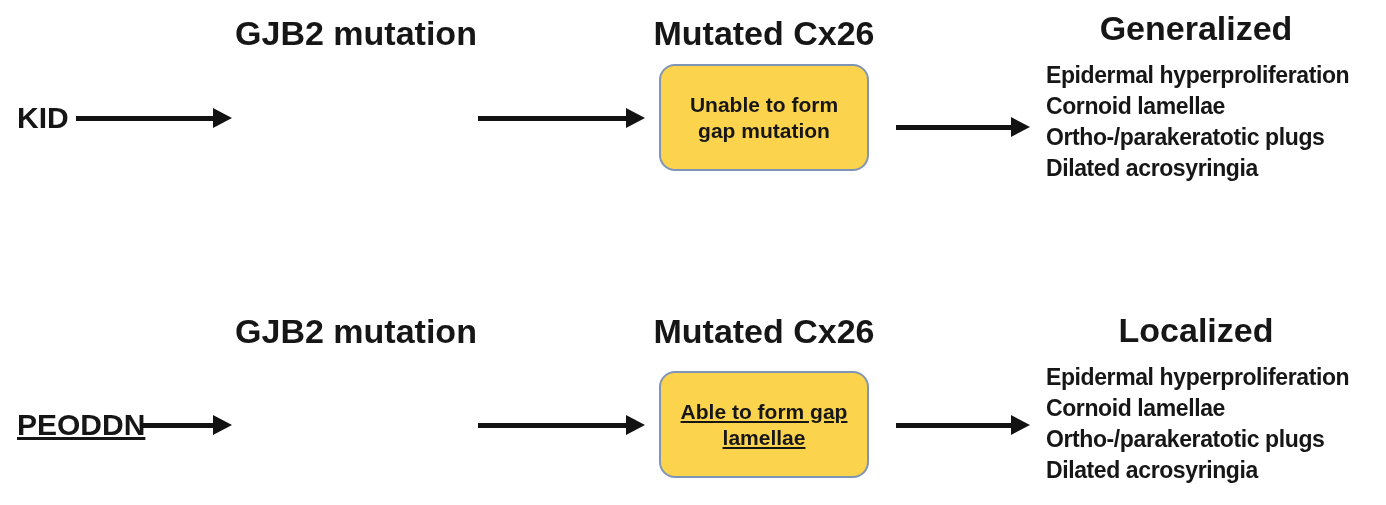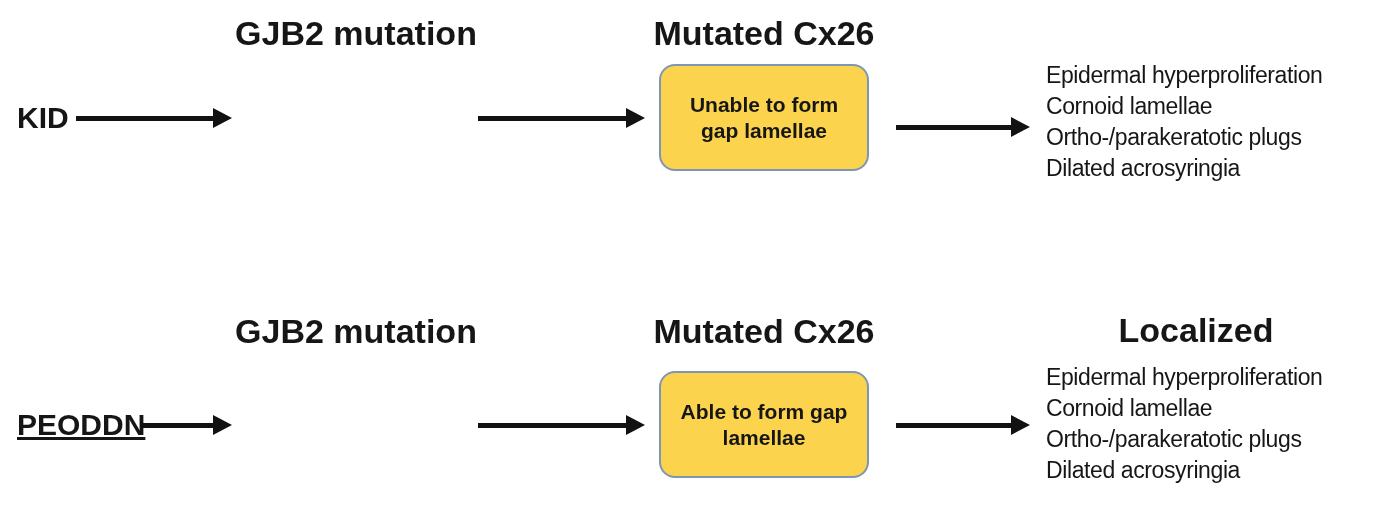--- a/index.html
+++ b/index.html
@@ -47,21 +47,21 @@
     background:var(--box-fill,#fbd34d);
     border:2px solid var(--box-border,#7f95b5);
     border-radius:16px;
     display:flex;flex-direction:column;align-items:center;justify-content:center;
     box-sizing:border-box;
     text-align:right;
   }
   .gapbox span{font-size:21px;font-weight:bold;line-height:26px;display:block;}
   .outcomes{position:absolute;}
   .outcomes div{
-    font-size:23px;font-weight:normal;line-height:31px;
+    font-size:23px;font-weight:bold;line-height:31px;
     letter-spacing:-0.4px;white-space:nowrap;
   }
 </style>
 </head>
 <body>
 
 <div id="canvas">
 
   <div class="source" style="left:17px;top:101px;">KID</div>
 
@@ -75,28 +75,29 @@
 
   <div class="arrow" style="left:478px;top:118px;width:167px;">
       <i class="shaft"></i>
       <i class="head"></i>
     </div>
 
   <div class="hdr" style="left:764px;top:18px;">Mutated Cx26</div>
 
   <div class="gapbox" style="left:659px;top:64px;width:210px;height:107px;">
     <span>Unable to form</span>
-    <span>gap lamellae</span>
+    <span>gap mutation</span>
   </div>
 
   <div class="arrow" style="left:896px;top:127px;width:134px;">
       <i class="shaft"></i>
       <i class="head"></i>
     </div>
 
+  <div class="hdr" style="left:1196px;top:13px;">Generalized</div>
 
   <div class="outcomes" style="left:1046px;top:60px;">
     <div>Epidermal hyperproliferation</div>
     <div>Cornoid lamellae</div>
     <div>Ortho-/parakeratotic plugs</div>
     <div>Dilated acrosyringia</div>
   </div>
 
   <div class="source" style="left:17px;top:408px;text-decoration:underline;">PEODDN</div>
 
@@ -108,21 +109,21 @@
   <div class="hdr" style="left:356px;top:316px;">GJB2 mutation</div>
 
 
   <div class="arrow" style="left:478px;top:425px;width:167px;">
       <i class="shaft"></i>
       <i class="head"></i>
     </div>
 
   <div class="hdr" style="left:764px;top:316px;">Mutated Cx26</div>
 
-  <div class="gapbox" style="left:659px;top:371px;width:210px;height:107px;">
+  <div class="gapbox" style="left:659px;top:371px;width:210px;height:107px;text-decoration:underline;">
     <span>Able to form gap</span>
     <span>lamellae</span>
   </div>
 
   <div class="arrow" style="left:896px;top:425px;width:134px;">
       <i class="shaft"></i>
       <i class="head"></i>
     </div>
 
   <div class="hdr" style="left:1196px;top:315px;">Localized</div>

